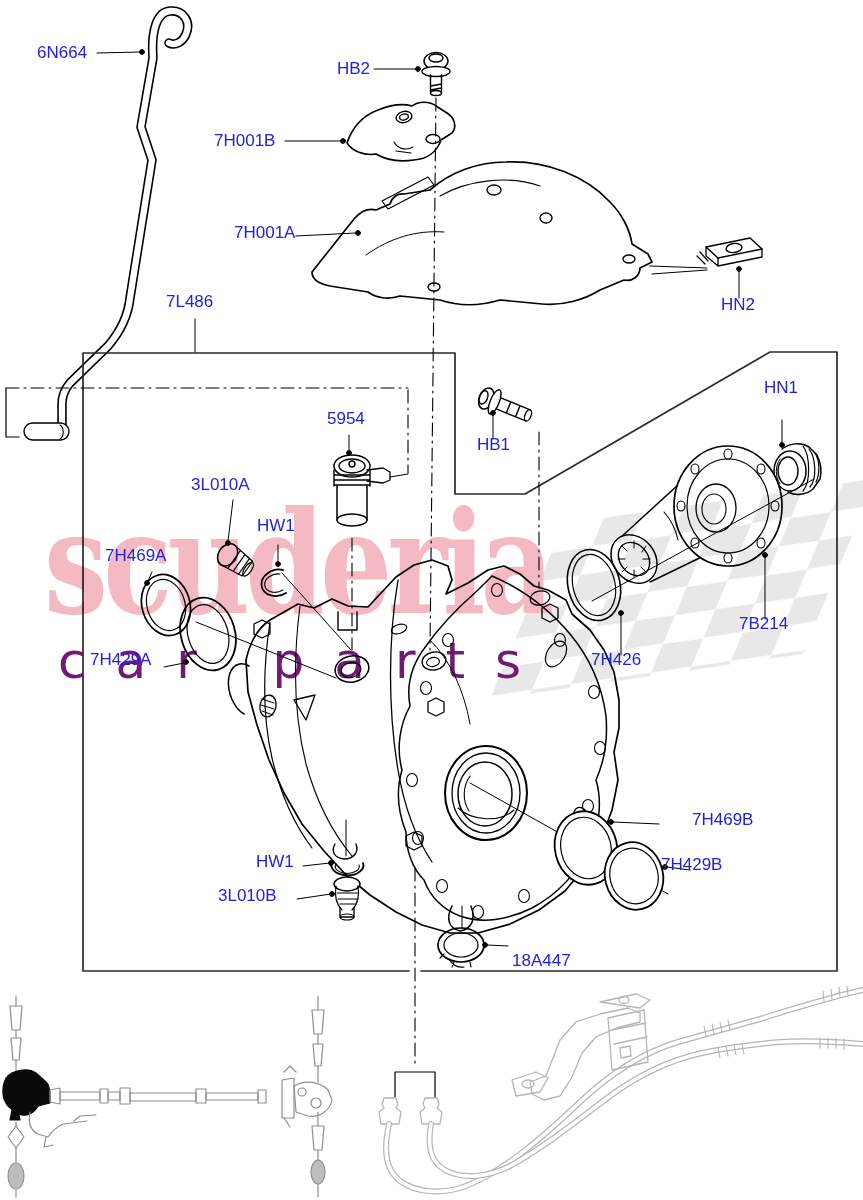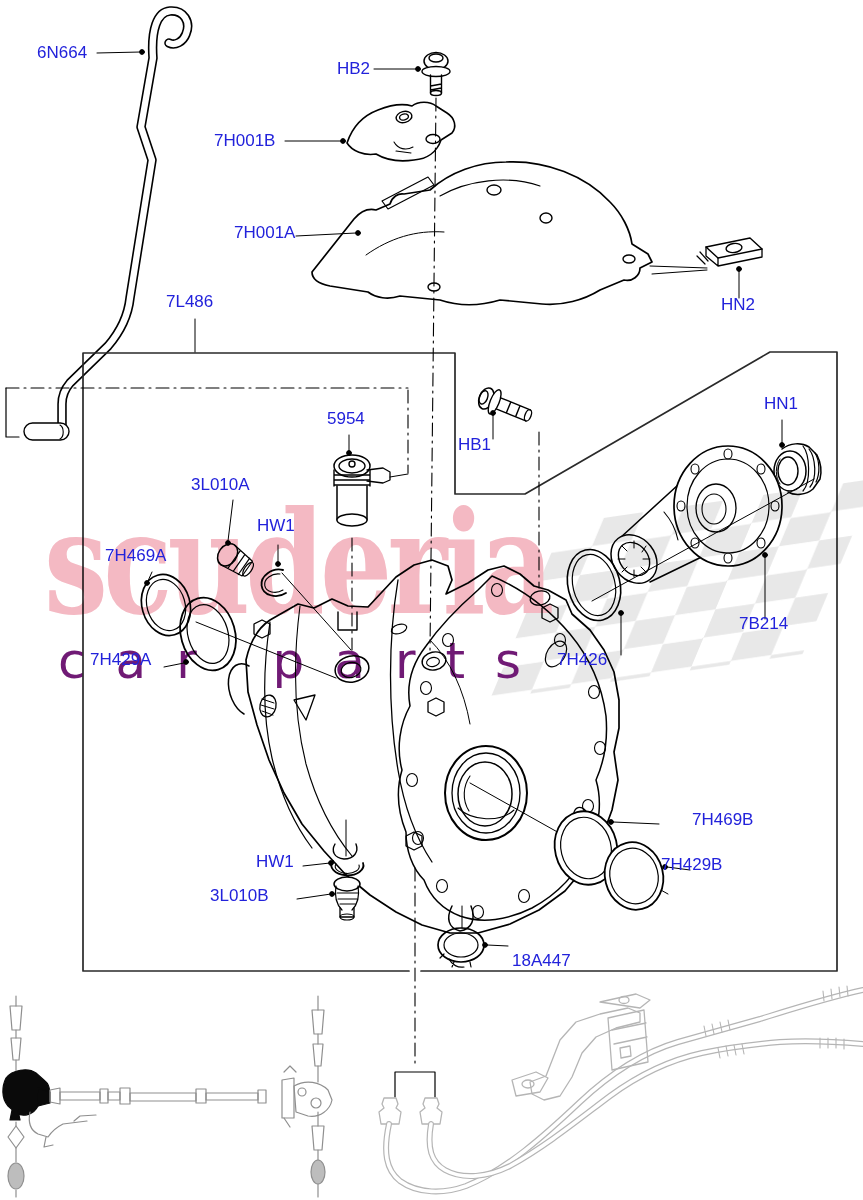--- a/index.html
+++ b/index.html
@@ -357,27 +357,27 @@
   <div class="wm-sub">car parts</div>
 </div>
 
 <div class="lbl" style="left:37px;top:44px">6N664</div>
 <div class="lbl" style="left:337px;top:60px">HB2</div>
 <div class="lbl" style="left:214px;top:132px">7H001B</div>
 <div class="lbl" style="left:234px;top:224px">7H001A</div>
 <div class="lbl" style="left:721px;top:296px">HN2</div>
 <div class="lbl" style="left:166px;top:293px">7L486</div>
 <div class="lbl" style="left:327px;top:410px">5954</div>
-<div class="lbl" style="left:458px;top:436px">HB1</div>
-<div class="lbl" style="left:764px;top:395px">HN1</div>
+<div class="lbl" style="left:477px;top:436px">HB1</div>
+<div class="lbl" style="left:764px;top:379px">HN1</div>
 <div class="lbl" style="left:191px;top:476px">3L010A</div>
 <div class="lbl" style="left:257px;top:517px">HW1</div>
 <div class="lbl" style="left:105px;top:547px">7H469A</div>
 <div class="lbl" style="left:90px;top:651px">7H429A</div>
-<div class="lbl" style="left:557px;top:651px">7H426</div>
+<div class="lbl" style="left:591px;top:651px">7H426</div>
 <div class="lbl" style="left:739px;top:615px">7B214</div>
 <div class="lbl" style="left:661px;top:856px">7H429B</div>
 <div class="lbl" style="left:692px;top:811px">7H469B</div>
 <div class="lbl" style="left:256px;top:853px">HW1</div>
-<div class="lbl" style="left:210px;top:887px">3L010B</div>
+<div class="lbl" style="left:218px;top:887px">3L010B</div>
 <div class="lbl" style="left:512px;top:952px">18A447</div>
 
 </div>
 
 </body></html>

